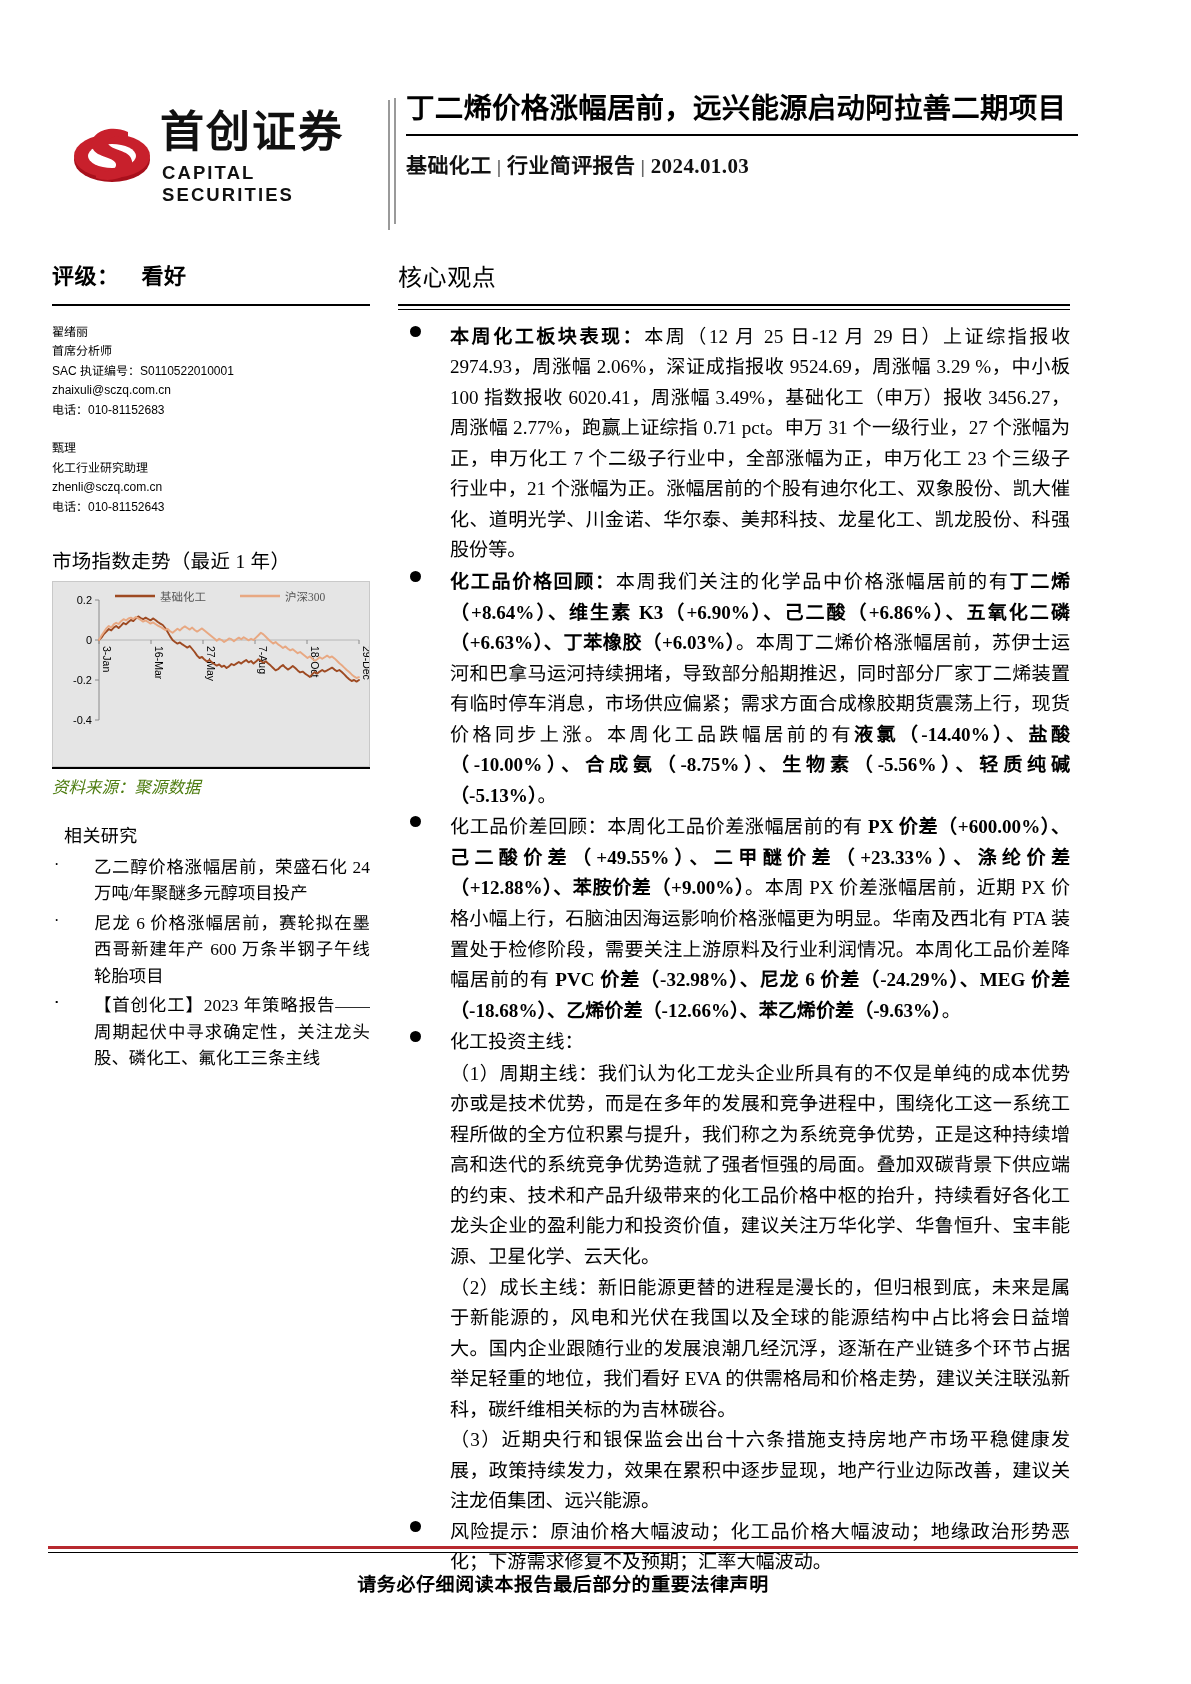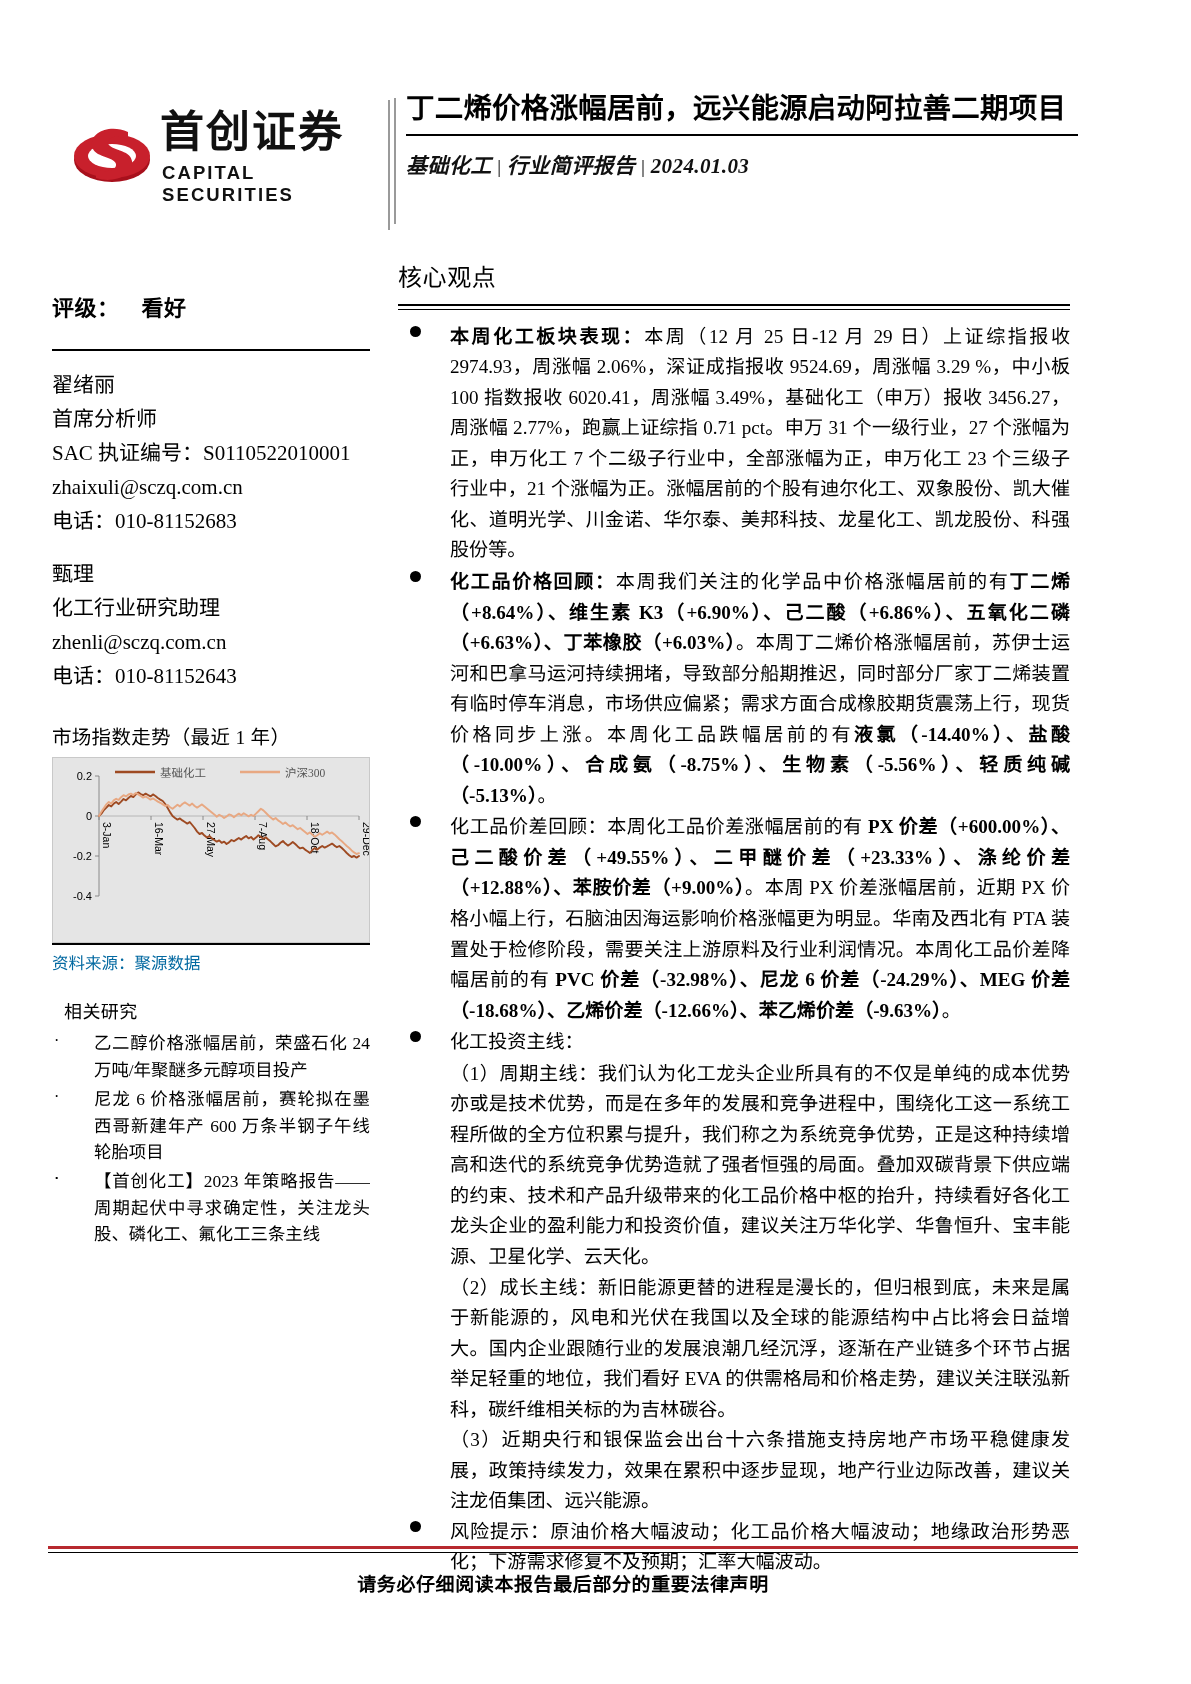--- a/index.html
+++ b/index.html
@@ -98,21 +98,20 @@
     width: 100%;
     margin-top: 2px;
   }
   .doc-subtitle {
     margin-top: 13px;
     font-family: "Liberation Sans", "DejaVu Sans", sans-serif;
     font-size: 21px;
     font-weight: bold;
     color: #111;
     letter-spacing: 0.4px;
-    font-style: italic;
   }
   .doc-subtitle .sep {
     font-weight: normal;
     color: #666;
     padding: 0 5px;
     font-size: 19px;
   }
   .doc-subtitle .date {
     font-family: "Liberation Serif", serif;
     font-weight: bold;
@@ -124,35 +123,34 @@
     left: 52px;
     top: 258px;
     width: 318px;
   }
   .rating-row {
     font-family: "Liberation Sans", "DejaVu Sans", sans-serif;
     font-size: 22px;
     font-weight: bold;
     color: #000;
     letter-spacing: 0.5px;
-    padding-bottom: 27px;
-    margin-top: 32px;
+    padding-bottom: 14px;
   }
   .rating-row .rating-value {
     padding-left: 22px;
   }
   .rule-thick {
     border-bottom: 2.6px solid #000;
     width: 100%;
   }
 
   .analyst-block {
     margin-top: 17px;
-    font-family: Liberation Serif, serif;
-    font-size: 21px;
+    font-family: Liberation Sans, sans-serif;
+    font-size: 12px;
     line-height: 1.62;
     color: #000;
   }
   .analyst-block .grp { margin-bottom: 19px; }
   .analyst-block .grp:last-child { margin-bottom: 0; }
   .analyst-block div { white-space: nowrap; }
 
   .chart-title {
     margin-top: 28px;
     font-family: "Liberation Serif", "DejaVu Serif", serif;
@@ -172,22 +170,23 @@
   }
   .chart-box svg { display: block; }
 
   .chart-source-rule {
     border-bottom: 2.4px solid #000;
     width: 318px;
   }
   .chart-source {
     margin-top: 5px;
     font-family: "Liberation Serif", "DejaVu Serif", serif;
+    font-style: italic;
     font-size: 16.5px;
-    color: #0369a1;
+    color: #4d7c0f;
   }
 
   .related-title {
     margin-top: 23px;
     margin-left: 12px;
     font-family: "Liberation Serif", "DejaVu Serif", serif;
     font-size: 18px;
     color: #000;
     letter-spacing: 0.4px;
   }

